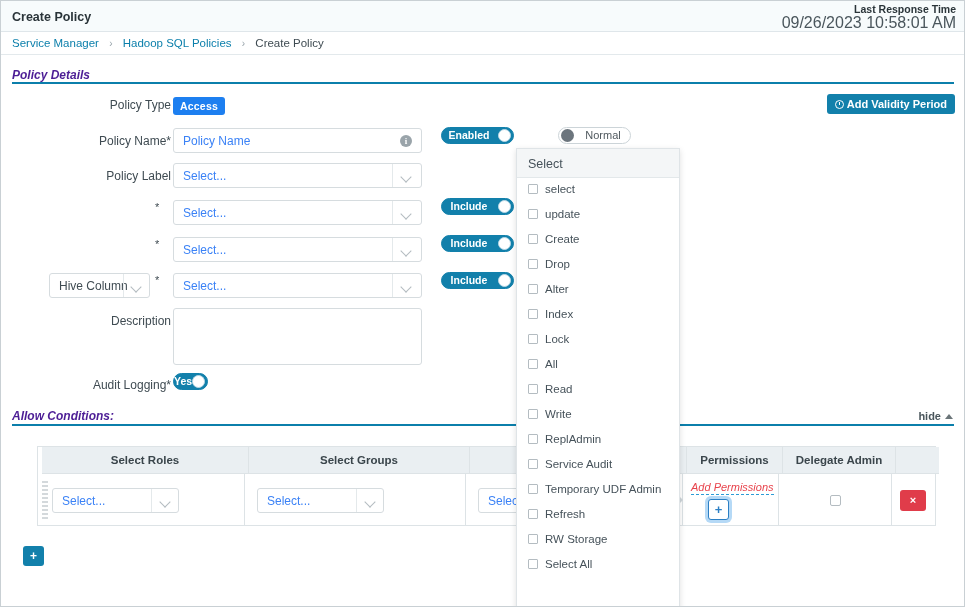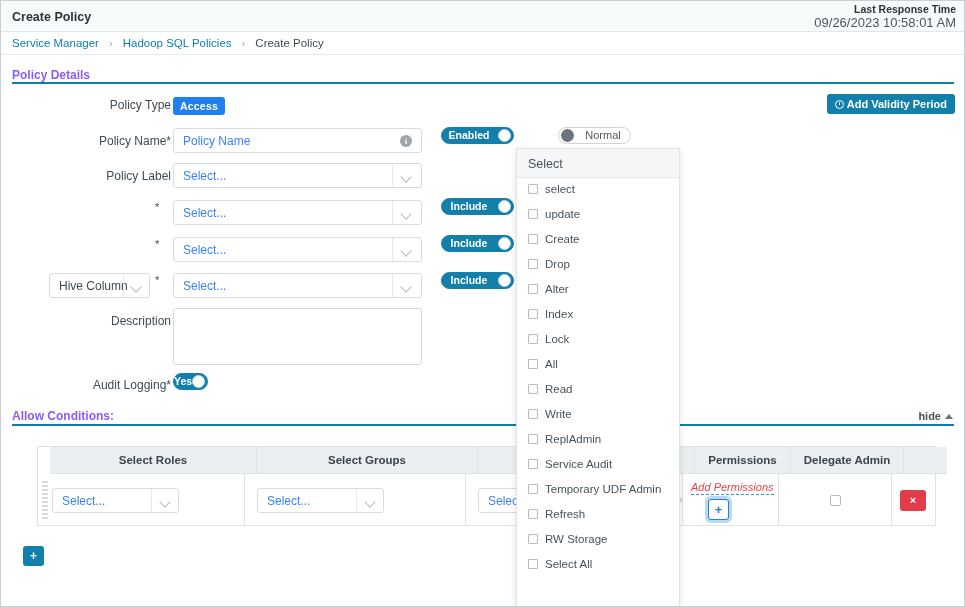--- a/index.html
+++ b/index.html
@@ -13,30 +13,30 @@
     overflow: hidden;
     position: relative;
   }
   #page { position:relative; width:965px; height:607px; border:1px solid #c9d0d4; overflow:hidden; background:#fff; }
 
   
   .topbar { position:absolute; left:0; top:0; width:963px; height:31px; background:#f7fbfc; border-bottom:1px solid #dfe6ea; }
   .topbar-title { position:absolute; left:11px; top:9px; font-size:12.5px; font-weight:bold; color:#2a3439; }
   .lrt { position:absolute; right:8px; top:2px; text-align:right; line-height:13px; }
   .lrt-label { font-size:10.5px; font-weight:bold; color:#2a3439; }
-  .lrt-value { font-size:13px; color:#4a565c; }
+  .lrt-value { font-size:16px; color:#4a565c; }
 
   .crumbbar { position:absolute; left:0; top:31px; width:963px; height:23px; background:#fff; border-bottom:1px solid #e3e9ec; }
   .crumbs { position:absolute; left:11px; top:5px; font-size:11.5px; }
   .crumbs a { color:#0b7fab; text-decoration:none; }
   .crumb-sep { color:#98a4ab; margin:0 7px; font-size:10px; }
   .crumb-cur { color:#3f4b52; }
 
   
-  .sec { position:absolute; font-size:12px; font-weight:bold; color:#8b5cf6; }
+  .sec { position:absolute; font-size:12px; font-weight:bold; color:#4c1d95;font-style:italic; }
   .secline { position:absolute; height:2px; background:#0b7fab; }
 
   
   .flabel { position:absolute; font-size:12px; color:#3f4b52; text-align:right; }
 
   .inp {
     position:absolute; background:#fff; border:1px solid #d6dcdf; border-radius:3px;
     font-family:"Liberation Sans", sans-serif; font-size:12px; color:#3f4b52;
   }
   .inp .ph { position:absolute; left:9px; top:50%; transform:translateY(-50%); color:#3b82f6; font-size:12px; }
@@ -80,21 +80,21 @@
   }
   .clock-ic { display:inline-block; width:9px; height:9px; border:1.3px solid #fff; border-radius:50%; position:relative; top:1px; margin-right:3px; }
   .clock-ic:before { content:""; position:absolute; left:3px; top:1.3px; width:1.2px; height:3.2px; background:#fff; }
 
   
   .hide-link { position:absolute; font-size:11px; font-weight:bold; color:#4a565c; cursor:pointer; }
   .hide-caret { display:inline-block; margin-left:4px; width:0; height:0; border-left:4px solid transparent; border-right:4px solid transparent; border-bottom:5px solid #6b7579; position:relative; top:-1px;}
 
   
   .tbl { position:absolute; border:1px solid #dde3e6; background:#fff; }
-  .thead { position:absolute; left:12px; top:0; height:27px; background:#eaeff2; border-bottom:1px solid #dde3e6; width:100%; }
+  .thead { position:absolute; left:4px; top:0; height:27px; background:#eaeff2; border-bottom:1px solid #dde3e6; width:100%; }
   .th { position:absolute; top:0; height:26px; line-height:26px; text-align:center; font-size:11.5px; font-weight:bold; color:#3a454b; border-right:1px solid #dde3e6; }
   .th.last { border-right:none; }
   .td { position:absolute; top:27px; height:52px; border-right:1px solid #dde3e6; }
   .td.last { border-right:none; }
   .grip { position:absolute; left:4px; top:7px; width:6px; height:38px; }
   .grip i { display:block; width:6px; height:2px; background:#d4d9dc; margin-bottom:2px; }
 
   .addperm { position:absolute; font-size:11px; font-style:italic; color:#e8434c; white-space:nowrap; border-bottom:1.5px dashed #2c9bd6; padding-bottom:1px; }
   .plus-sq {
     position:absolute; width:21px; height:21px; background:#fff; border:1px solid #2c7fc4; border-radius:3px;

